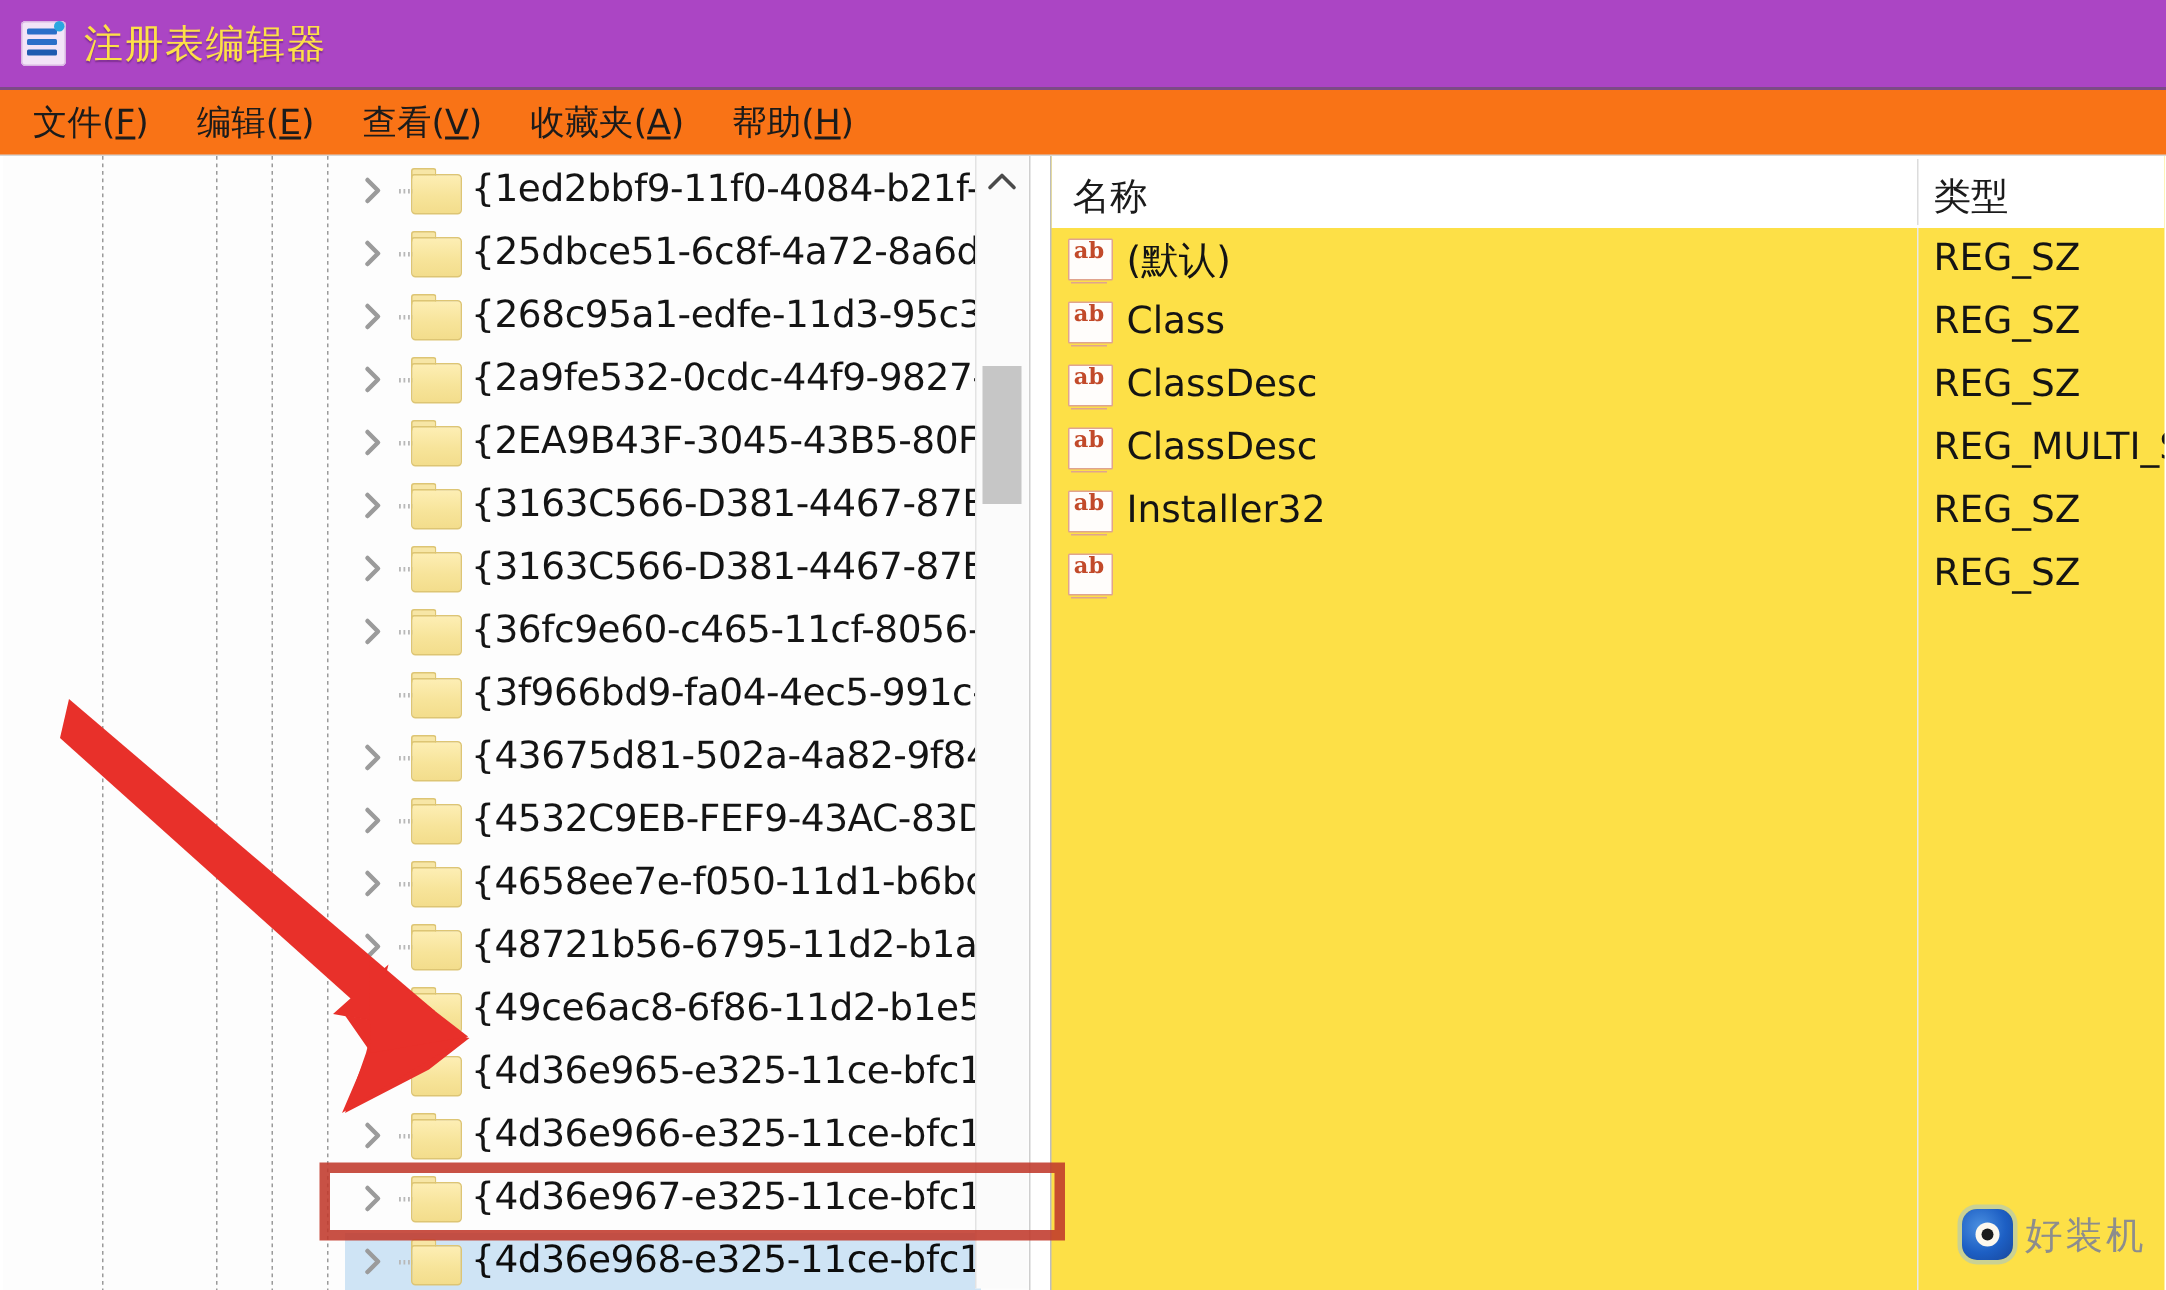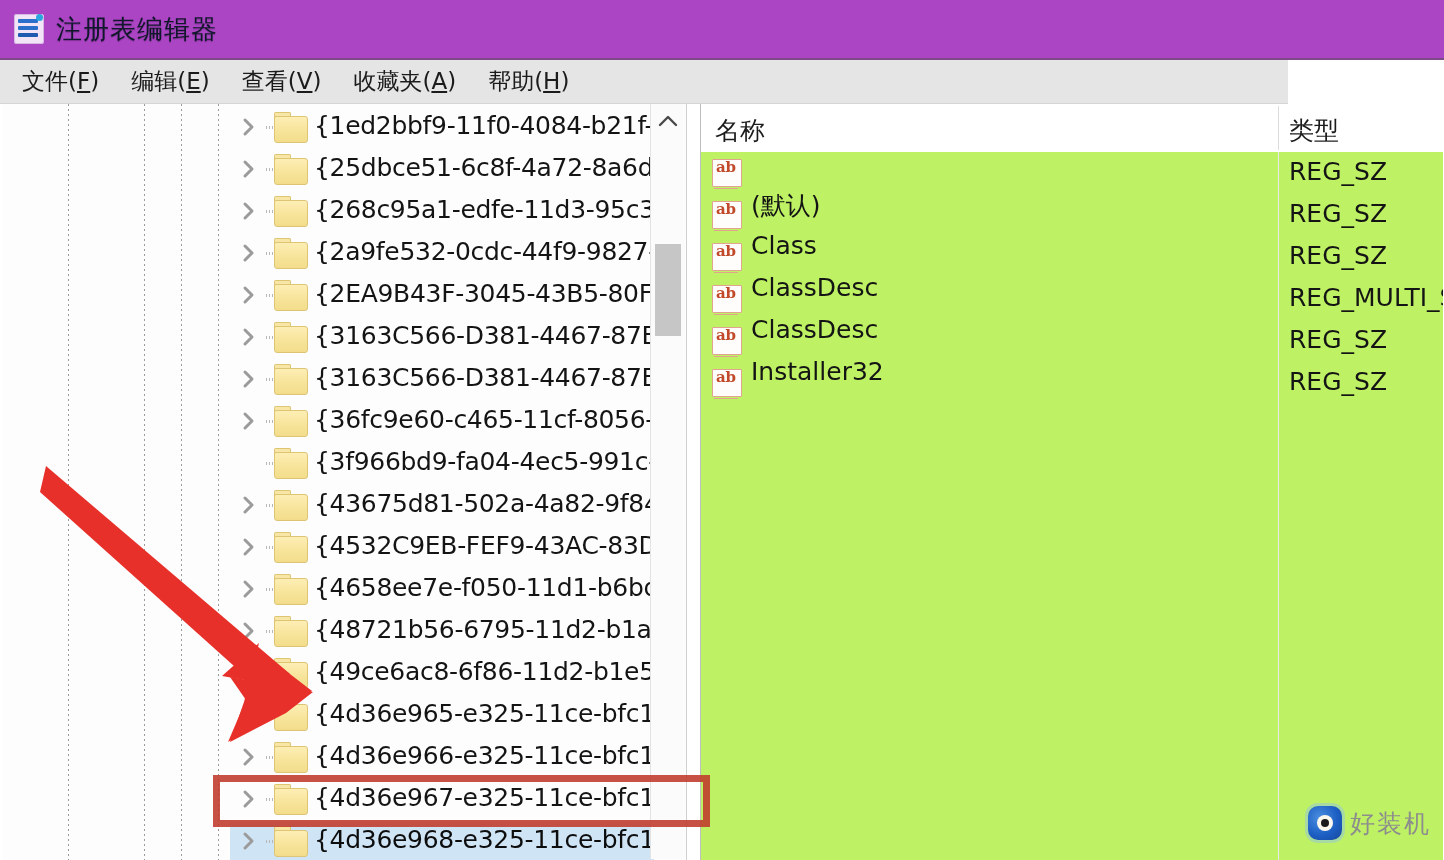--- a/index.html
+++ b/index.html
@@ -31,29 +31,29 @@
     display:block;height:4px;margin-bottom:3px;background:#2a6fc9;border-radius:1px;
   }
   .title-icon .bars i:nth-child(1){width:20px;}
   .title-icon .bars i:nth-child(2){width:20px;}
   .title-icon .bars i:nth-child(3){width:20px;background:#1e5bb0;}
   .title-icon .dot{
     position:absolute;right:1px;top:0px;width:7px;height:7px;border-radius:50%;
     background:#2aa7e0;
   }
   .title-text{
-    font-size:26px;color:#0f172a;letter-spacing:1px;
+    font-size:26px;color:#fde047;letter-spacing:1px;
     text-shadow:0 1px 1px rgba(70,20,85,.45);
     font-family:"DejaVu Sans","Liberation Sans",sans-serif;
   }
 
   
   .menubar{
-    position:absolute;left:0;top:60px;width:1288px;height:43px;
-    background:#e5e5e5;
+    position:absolute;left:0;top:60px;width:1444px;height:43px;
+    background:#f97316;
     border-bottom:1px solid #d6d6d6;
     display:flex;align-items:center;
   }
   .menu-item{
     font-size:23px;color:#1b1b1b;padding:2px 14px;margin-left:4px;
     white-space:nowrap;cursor:default;
     font-family:"DejaVu Sans","Liberation Sans",sans-serif;
   }
   .menu-item:first-child{margin-left:8px;}
   .menu-item u{text-decoration:underline;}
@@ -126,21 +126,21 @@
     display:flex;align-items:center;justify-content:center;
   }
   .tscroll .thumb{
     position:absolute;left:4px;top:140px;width:26px;height:92px;
     background:#c6c6c6;
   }
 
   
   .list-pane{
     position:absolute;left:700px;top:0;width:742px;height:756px;
-    background:#bef264;
+    background:#fde047;
     border:1px solid #bdbdbd;border-top:none;border-right:none;
     overflow:hidden;
   }
   .list-header{
     position:absolute;left:0;top:0;width:742px;height:48px;
     background:#ffffff;
   }
   .lh-cell{
     position:absolute;top:10px;font-size:25px;color:#1b1b1b;
     font-family:"DejaVu Sans","Liberation Sans",sans-serif;
@@ -166,21 +166,20 @@
     font-size:15px;font-weight:bold;color:#c24a2a;line-height:15px;
     font-family:"DejaVu Serif","Liberation Serif",serif;
   }
   .ab-icon .wav{
     position:absolute;left:2px;bottom:-2px;width:24px;height:6px;
     border-bottom:1px solid #e0a48f;
   }
   .lname{
     position:absolute;left:50px;font-size:25px;color:#141414;white-space:nowrap;
     font-family:"DejaVu Sans","Liberation Sans",sans-serif;
-    margin-top:32px;
   }
   .ltype{
     position:absolute;left:588px;font-size:25px;color:#141414;white-space:nowrap;
     font-family:"DejaVu Sans","Liberation Sans",sans-serif;
   }
 
   
   .anno-arrow{
     position:absolute;left:0;top:0;width:1444px;height:860px;
     pointer-events:none;

